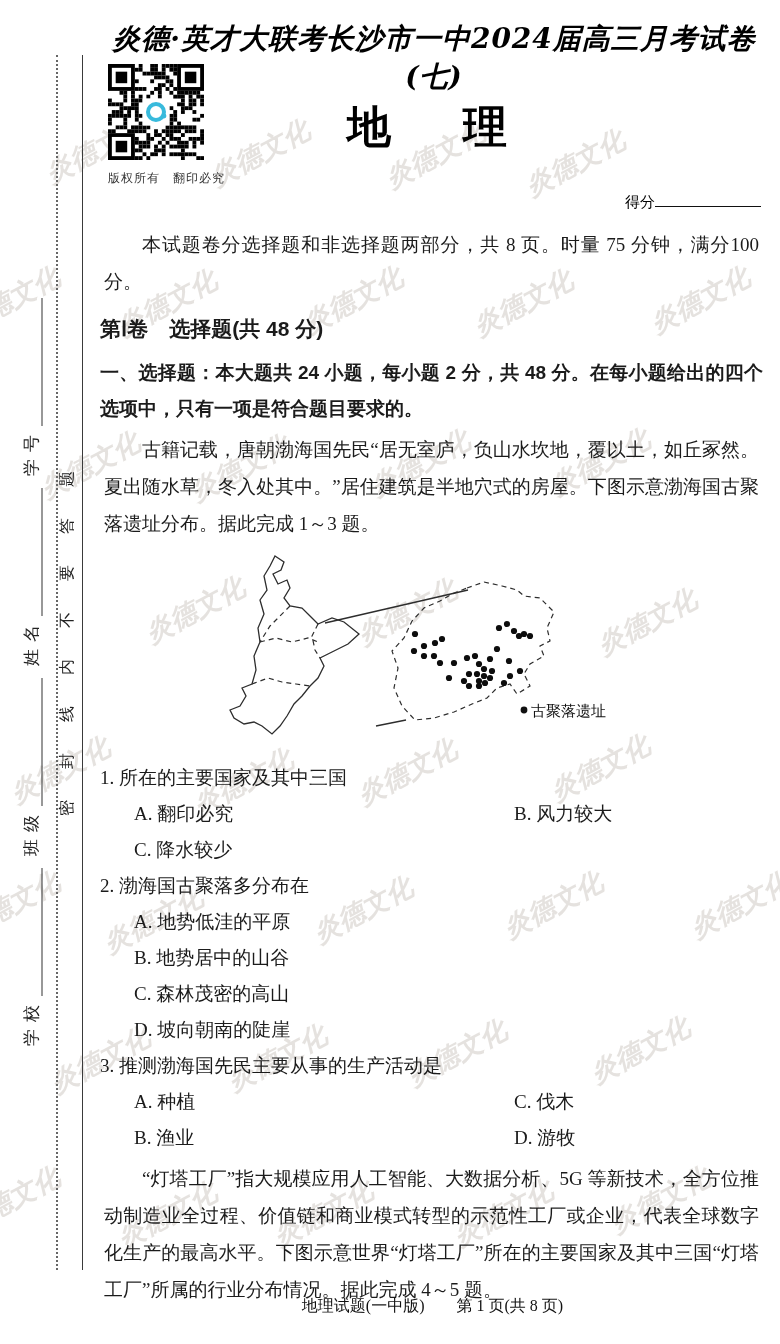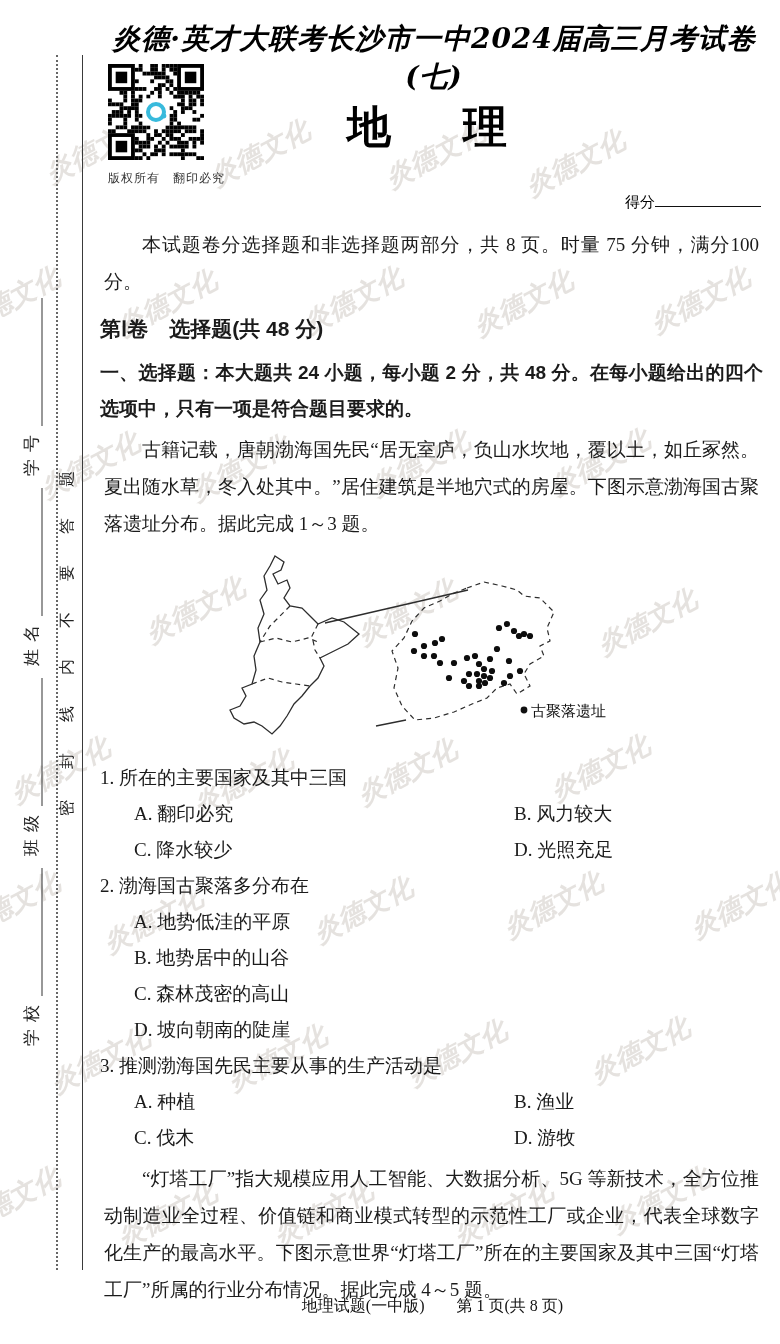--- a/index.html
+++ b/index.html
@@ -427,40 +427,39 @@
         <text class="legend-text" x="359" y="170">古聚落遗址</text>
       </svg>
     </div>
 
     <div class="question">
       <p class="q-line"><span>1.</span> <span>所在的主要国家及其中三国</span></p>
       <div class="opt-grid">
         <div class="opt">A. 翻印必究</div>
         <div class="opt">B. 风力较大</div>
         <div class="opt">C. 降水较少</div>
-        <div class="opt">D. 光照充足</div>
       </div>
     </div>
 
     <div class="question">
       <p class="q-line"><span>2.</span> <span>渤海国古聚落多分布在</span></p>
       <div class="opt-col">
         <div class="opt">A. 地势低洼的平原</div>
         <div class="opt">B. 地势居中的山谷</div>
         <div class="opt">C. 森林茂密的高山</div>
         <div class="opt">D. 坡向朝南的陡崖</div>
       </div>
     </div>
 
     <div class="question">
       <p class="q-line"><span>3.</span> <span>推测渤海国先民主要从事的生产活动是</span></p>
       <div class="opt-grid">
         <div class="opt">A. 种植</div>
+        <div class="opt">C. 伐木</div>
         <div class="opt">B. 渔业</div>
-        <div class="opt">C. 伐木</div>
         <div class="opt">D. 游牧</div>
       </div>
     </div>
 
     <p class="para">“灯塔工厂”指大规模应用人工智能、大数据分析、5G 等新技术，全方位推动制造业全过程、价值链和商业模式转型的示范性工厂或企业，代表全球数字化生产的最高水平。下图示意世界“灯塔工厂”所在的主要国家及其中三国“灯塔工厂”所属的行业分布情况。据此完成 4～5 题。</p>
 
   </div>
 
   <div class="footer">地理试题(一中版)　　第 1 页(共 8 页)</div>
 

